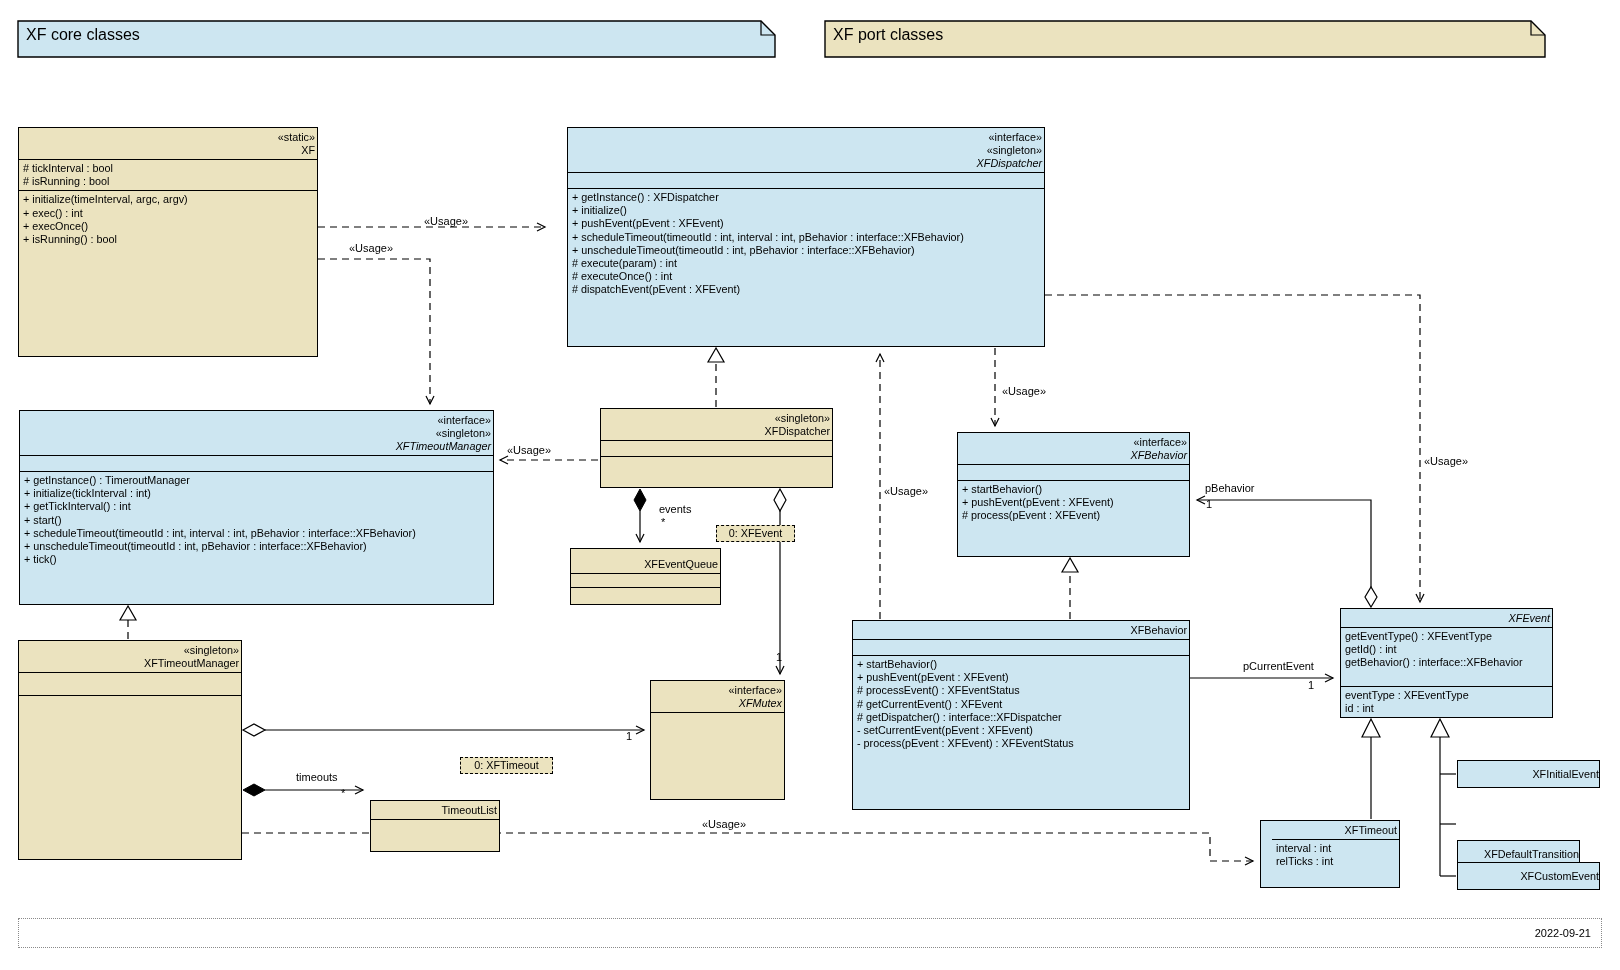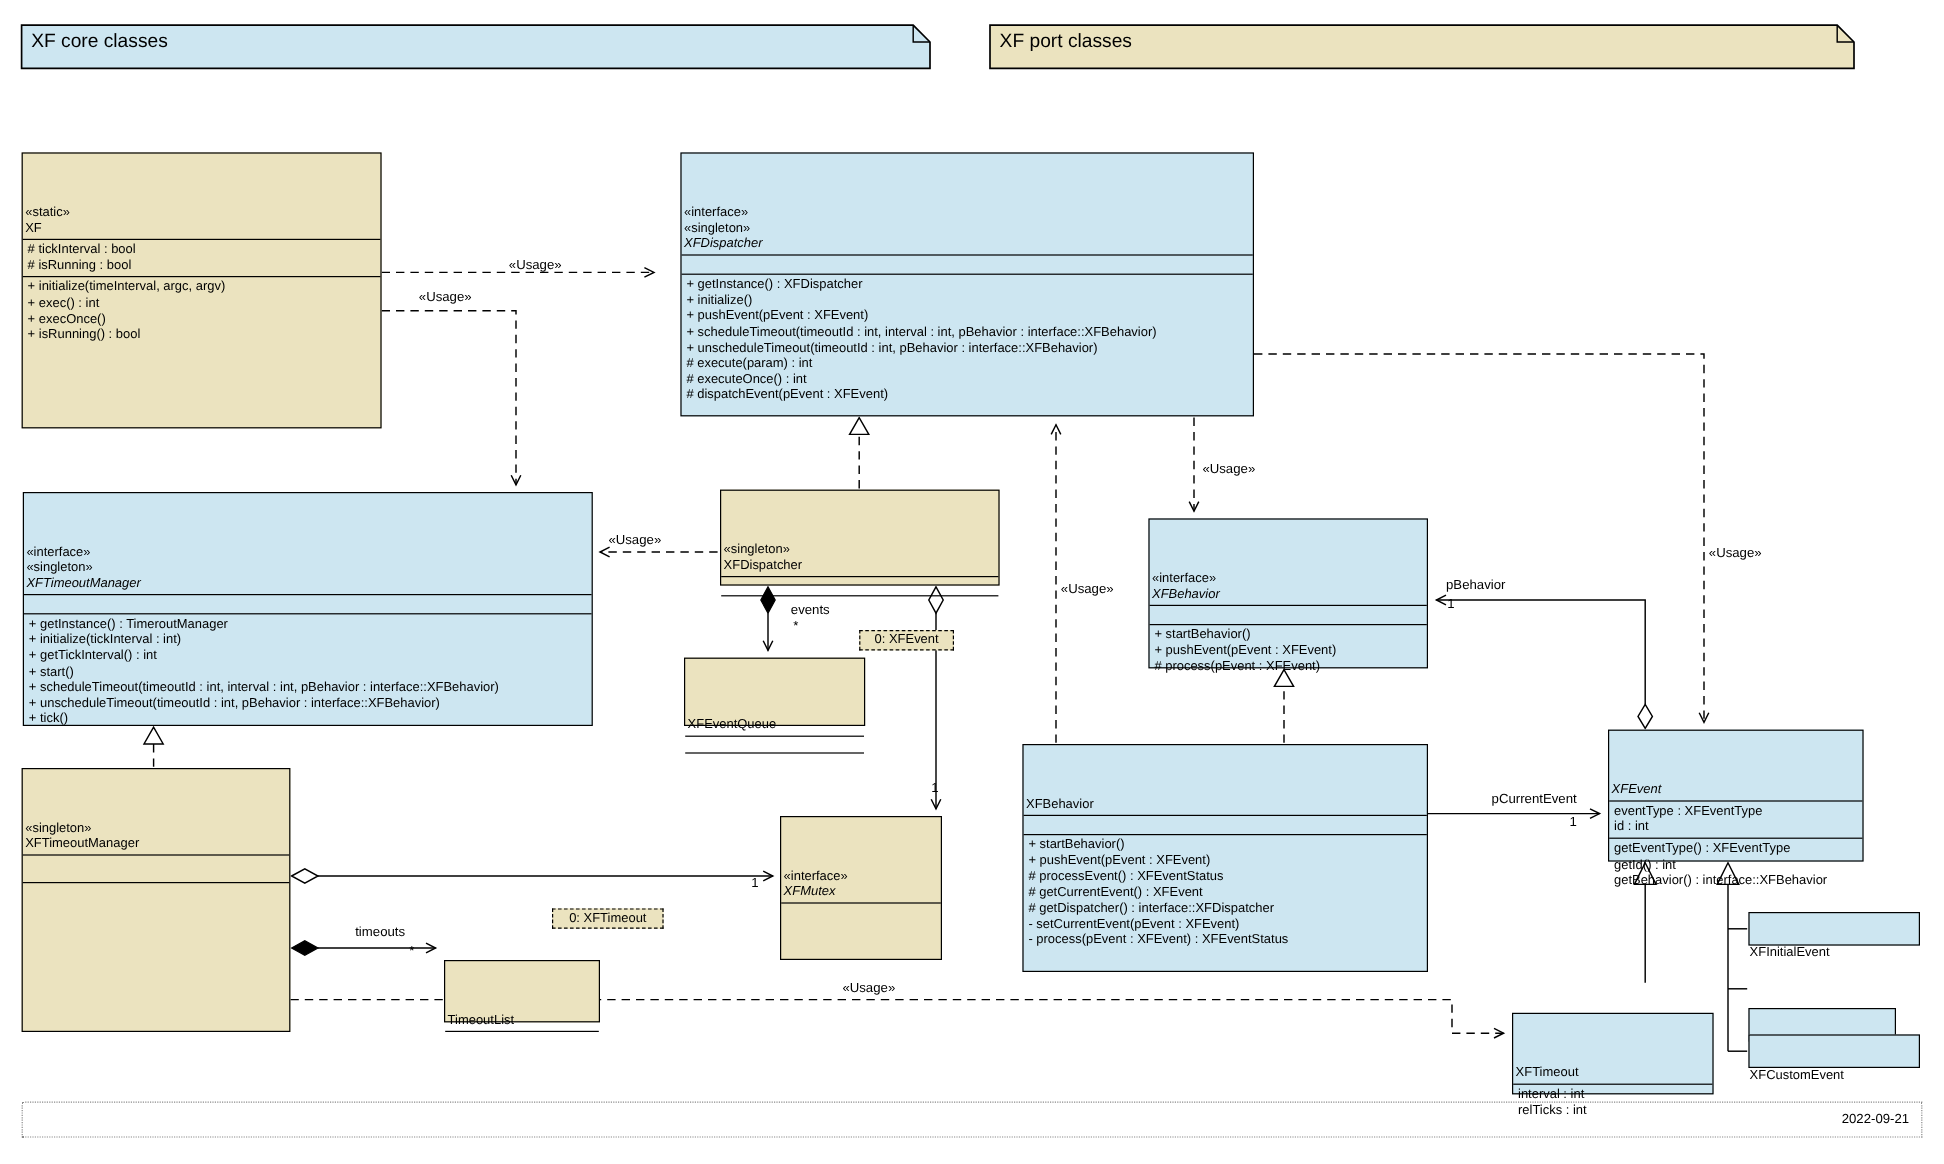--- a/index.html
+++ b/index.html
@@ -2,21 +2,21 @@
 <html><head>
 <meta charset="utf-8">
 <style>
   html,body{margin:0;padding:0;background:#fff;}
   #canvas{position:relative;width:1620px;height:970px;background:#fff;overflow:hidden;
           font-family:"Liberation Sans",sans-serif;color:#000;}
   #edges{position:absolute;left:0;top:0;z-index:0;}
   .uml-box{position:absolute;box-sizing:border-box;border:1px solid #000;background:#cde6f1;
            display:flex;flex-direction:column;font-size:10.8px;z-index:1;}
   .tan{background:#ebe3bf;}
-  .hd{text-align:left;padding:3px 2px 2px 2px;margin-top:40px;}
+  .hd{text-align:right;padding:3px 2px 2px 2px;}
   .hd .st,.hd .nm{line-height:13px;}
   .it{font-style:italic;}
   .cmp{border-top:1px solid #000;padding:2px 4px;min-height:9px;}
   .grow{flex:1;}
   .attrs-empty{min-height:11px;}
   .attrs-tall{min-height:18px;}
   .member{line-height:13.2px;white-space:nowrap;}
   .hd-tall{padding-top:9px;}
   .titleonly{justify-content:center;}
   .titleonly .hd{padding:0;}
@@ -187,29 +187,29 @@
         <div class="member"># getDispatcher() : interface::XFDispatcher</div>
         <div class="member">- setCurrentEvent(pEvent : XFEvent)</div>
         <div class="member">- process(pEvent : XFEvent) : XFEventStatus</div>
       </div>
   </div>
 
   <div class="uml-box" style="left:1340px;top:608px;width:213px;height:110px;">
     <div class="hd">
       <div class="nm it">XFEvent</div>
     </div>
+    <div class="cmp grow">
+        <div class="member">getEventType() : XFEventType</div>
+        <div class="member">getId() : int</div>
+        <div class="member">getBehavior() : interface::XFBehavior</div>
+      </div>
     <div class="cmp">
         <div class="member">eventType : XFEventType</div>
         <div class="member">id : int</div>
       </div>
-    <div class="cmp grow">
-        <div class="member">getEventType() : XFEventType</div>
-        <div class="member">getId() : int</div>
-        <div class="member">getBehavior() : interface::XFBehavior</div>
-      </div>
   </div>
 
   <div class="uml-box tan" style="left:650px;top:680px;width:135px;height:120px;">
     <div class="hd">
       <div class="st">«interface»</div>
       <div class="nm it">XFMutex</div>
     </div>
     <div class="cmp attrs-empty"></div>
   </div>
 
@@ -223,21 +223,21 @@
   </div>
 
   <div class="uml-box tan" style="left:370px;top:800px;width:130px;height:52px;">
     <div class="hd">
       <div class="nm">TimeoutList</div>
     </div>
     <div class="cmp grow"></div>
   </div>
   <div class="inst" style="left:460px;top:757px;width:93px;height:17px;">0: XFTimeout</div>
 
-  <div class="uml-box" style="left:1260px;top:844px;width:168px;height:68px;">
+  <div class="uml-box" style="left:1260px;top:820px;width:140px;height:68px;padding-left:11px;">
     <div class="hd">
       <div class="nm">XFTimeout</div>
     </div>
     <div class="cmp grow">
         <div class="member">interval : int</div>
         <div class="member">relTicks : int</div>
       </div>
   </div>
 
   <div class="uml-box titleonly" style="left:1457px;top:760px;width:143px;height:28px;">

